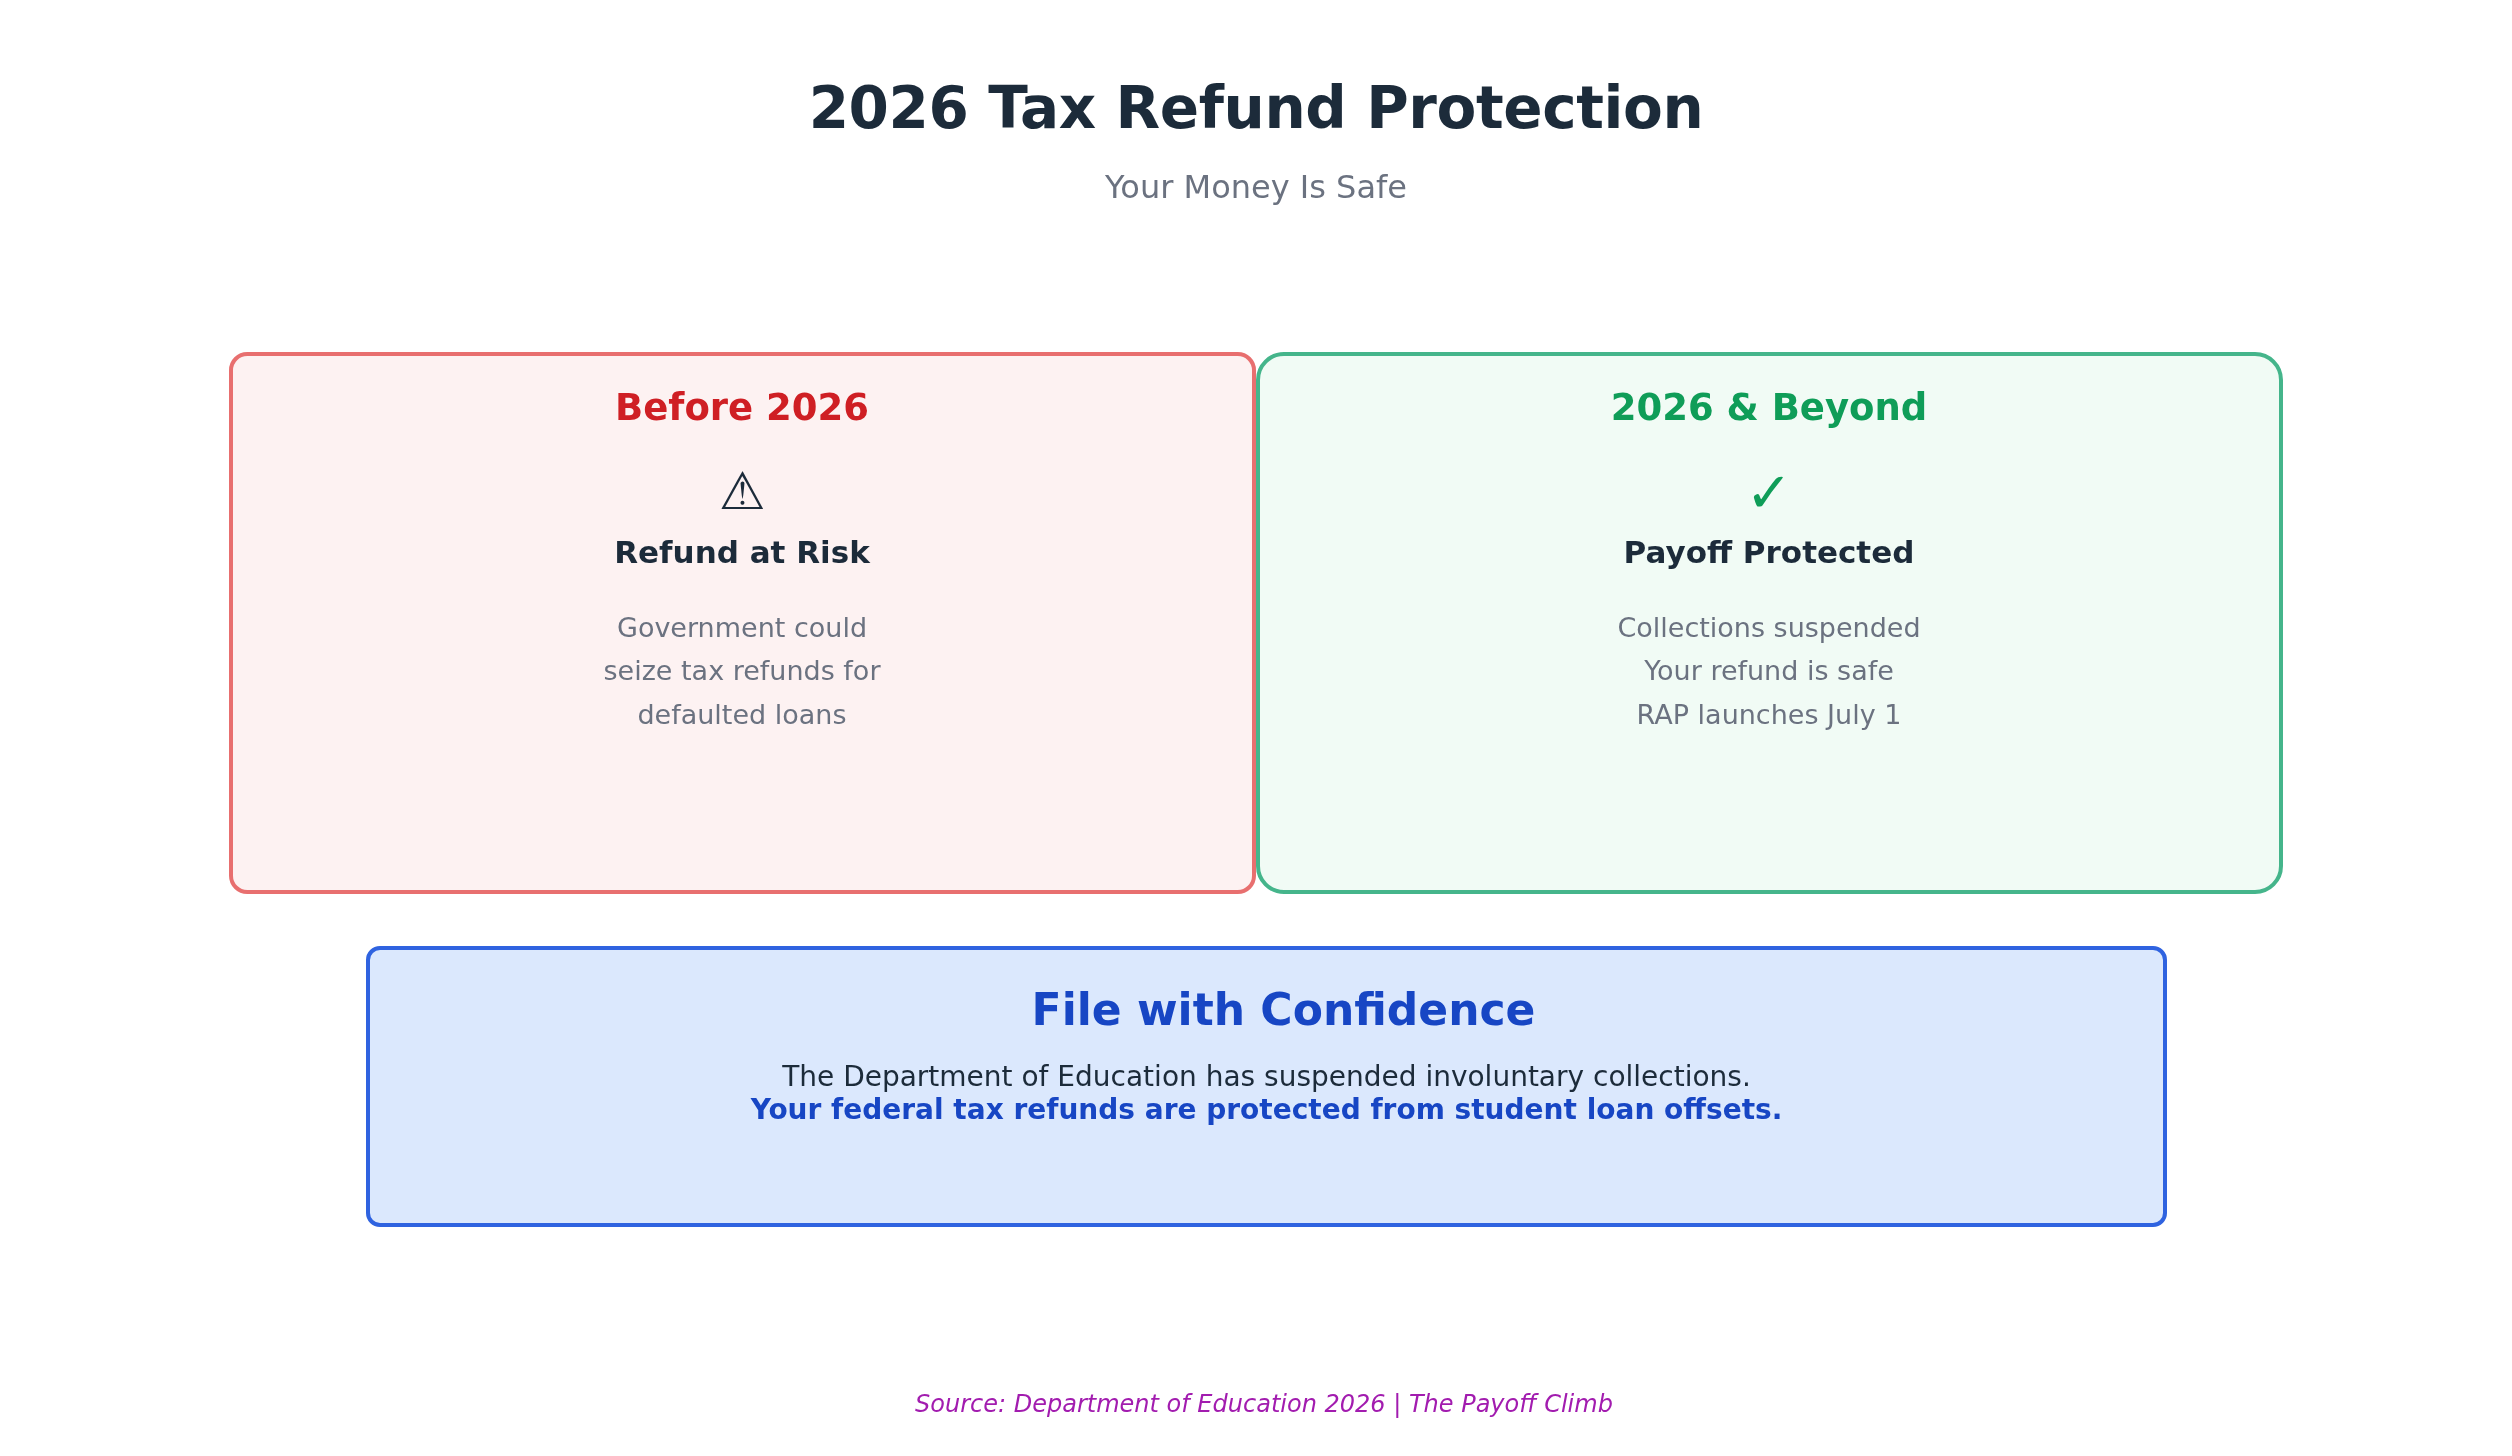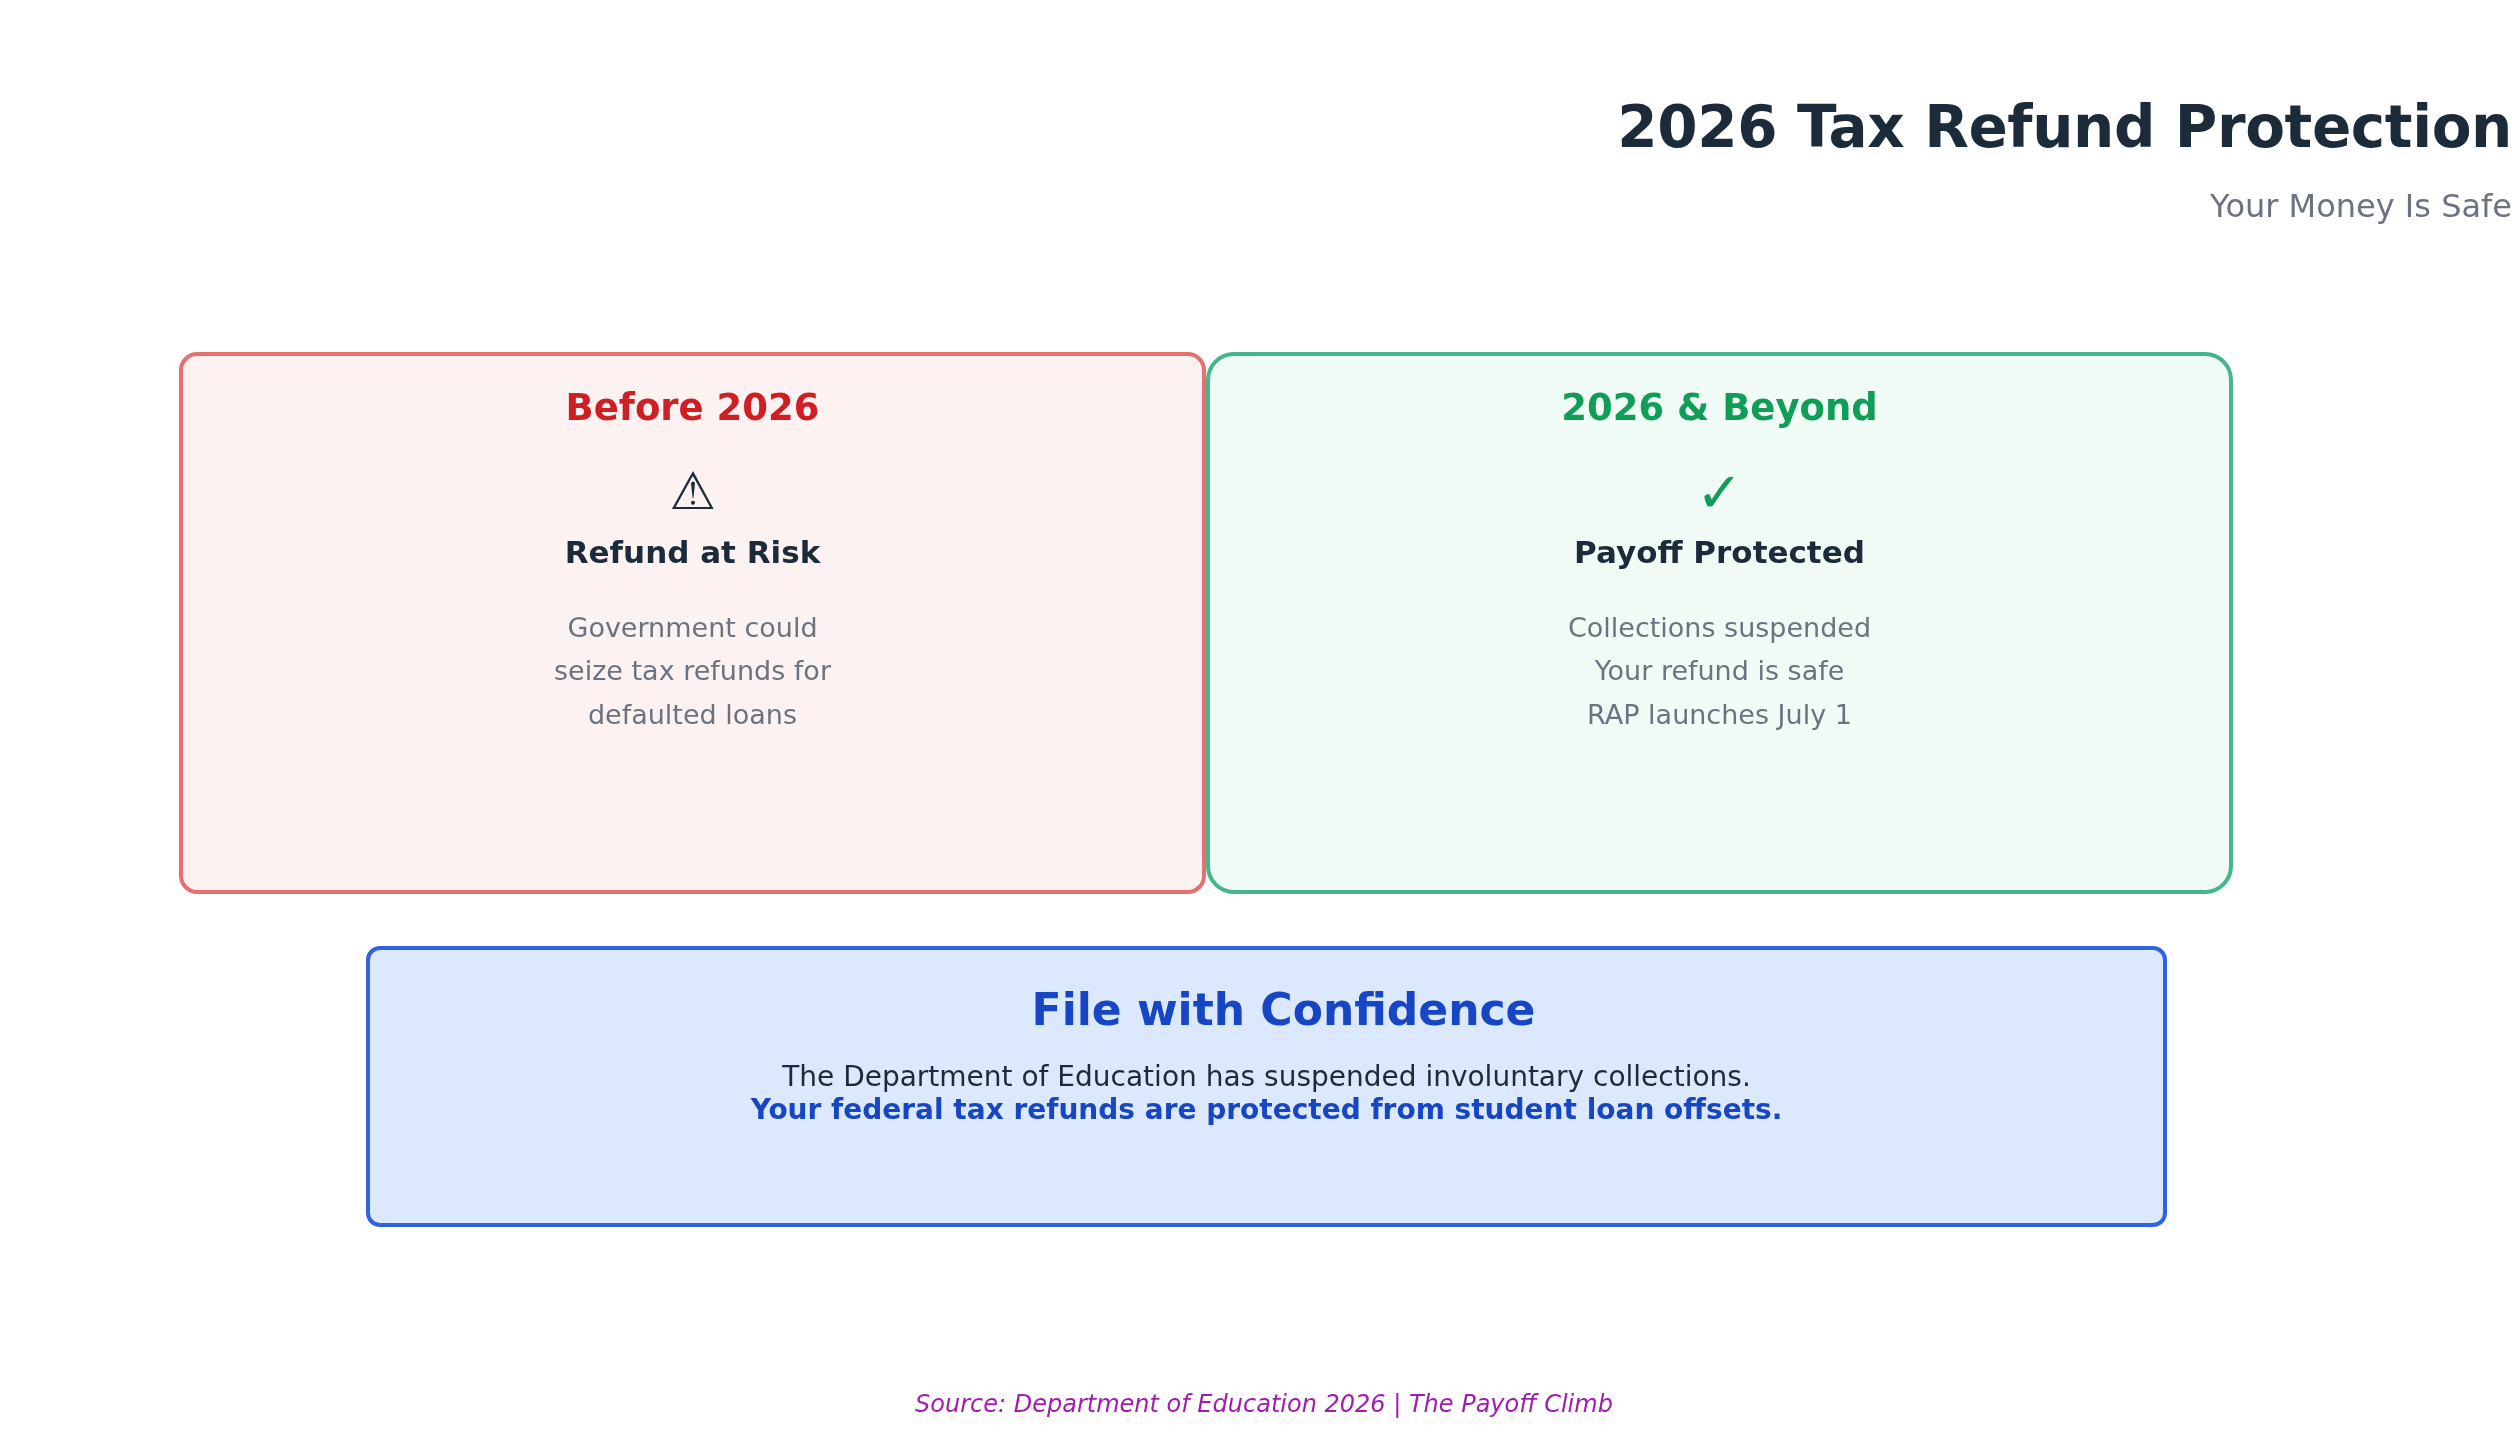--- a/index.html
+++ b/index.html
@@ -19,22 +19,21 @@
     position: absolute;
     inset: 0;
   }
 
   
   .header {
     position: absolute;
     top: 77px;
     left: 0;
     width: 100%;
-    text-align: right;
-    margin-top: 19px;
+    text-align: center;
   }
   .title {
     font-size: 58px;
     font-weight: bold;
     color: #1c2b3a;
     letter-spacing: -0.4px;
     line-height: 1.1;
   }
   .subtitle {
     margin-top: 27px;
@@ -43,21 +42,21 @@
     font-weight: normal;
   }
 
   
   .cards {
     position: absolute;
     top: 352px;
     left: 179px;
     width: 2153px;
     display: flex;
-    justify-content: flex-start;
+    justify-content: center;
   }
   .card {
     box-sizing: border-box;
     width: 1027px;
     height: 542px;
     border-radius: 18.3px;
     border-width: 4.2px;
     border-style: solid;
     text-align: center;
     padding-top: 29.6px;

